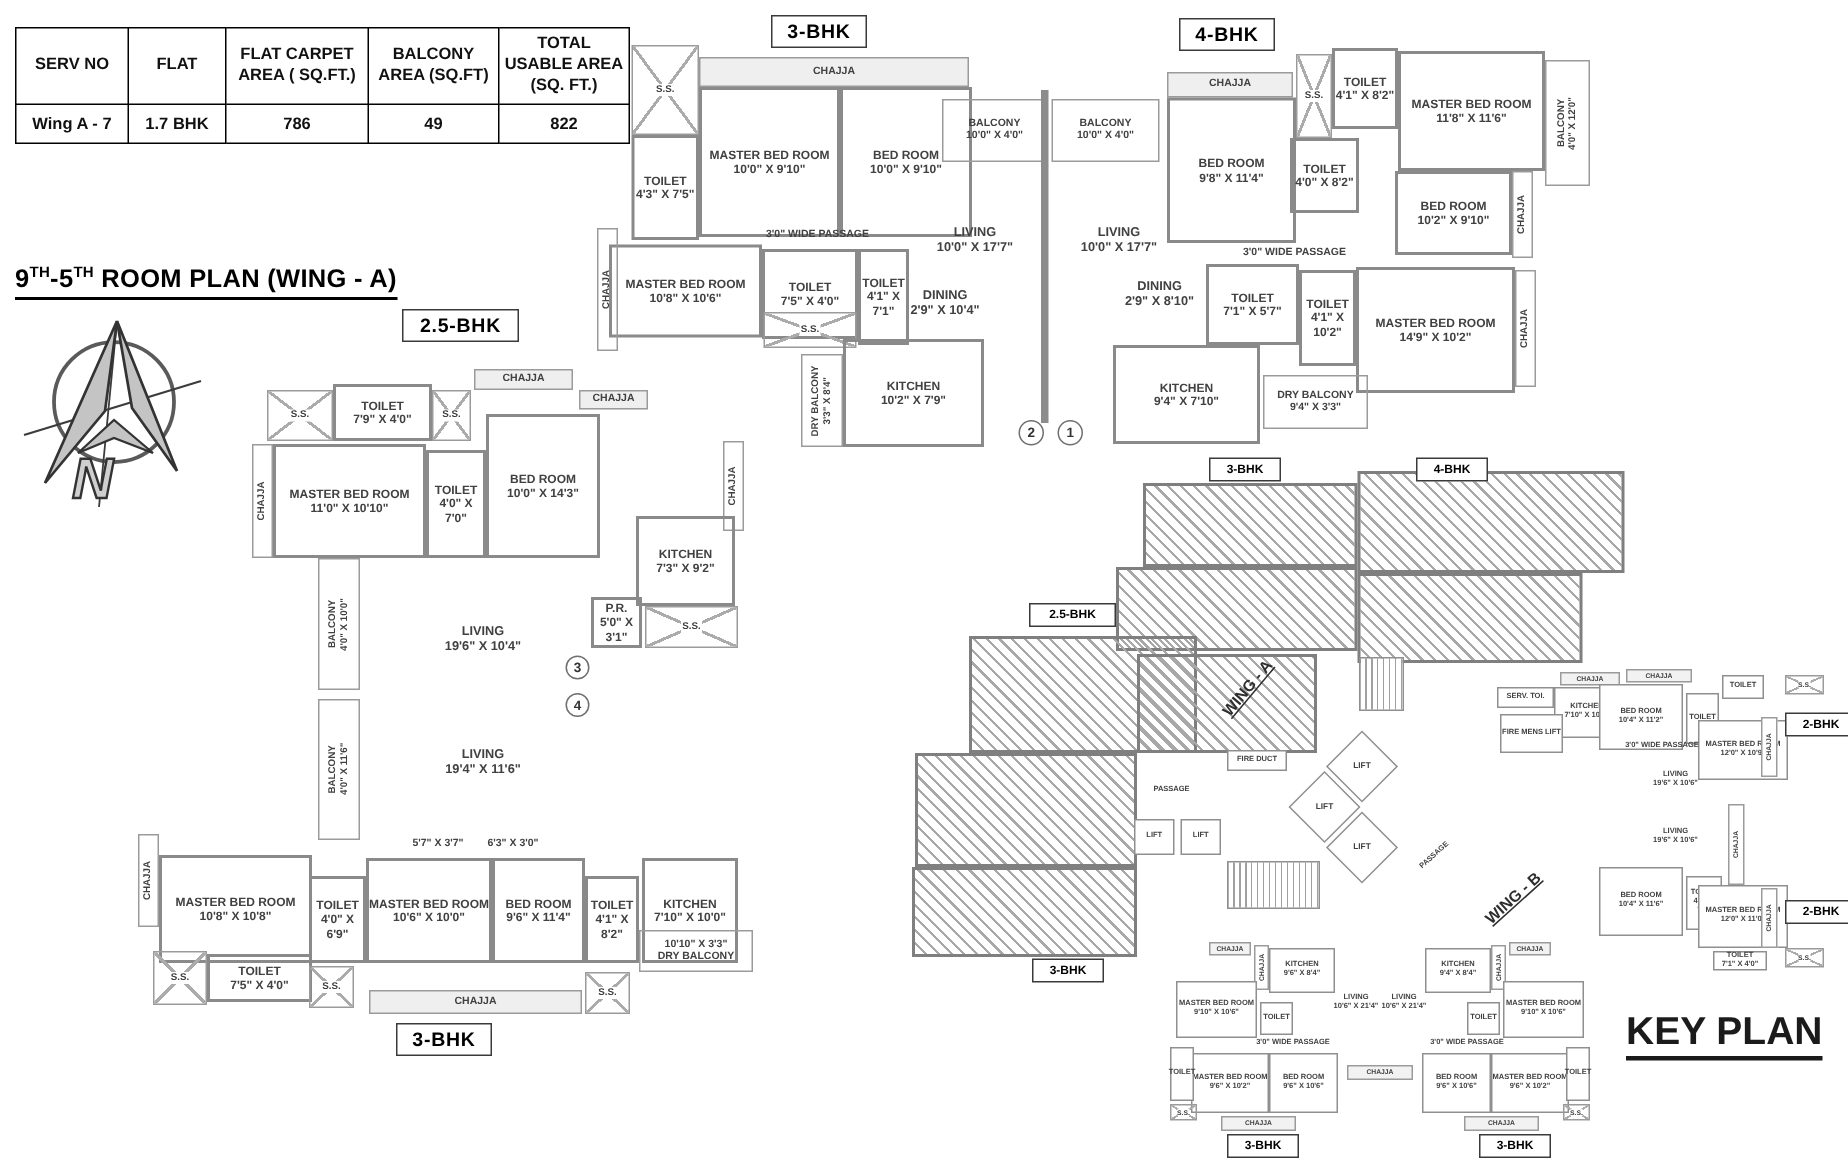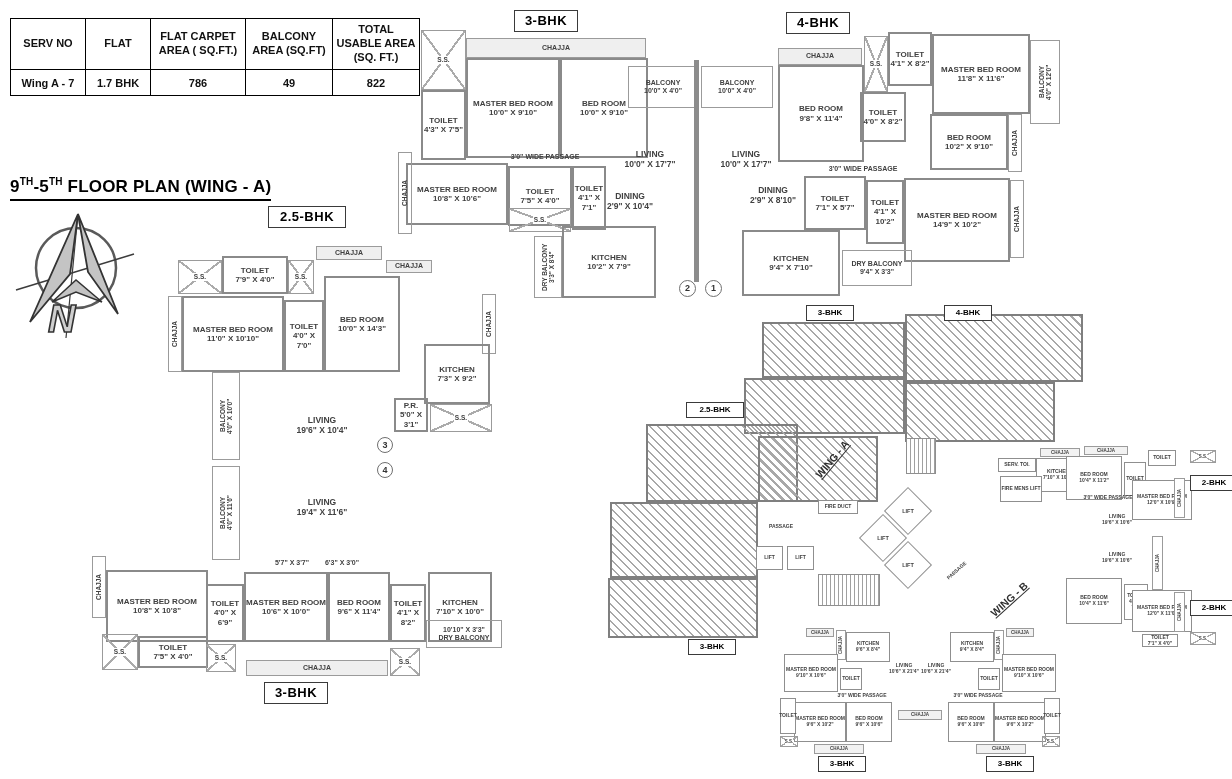--- a/index.html
+++ b/index.html
@@ -73,32 +73,33 @@
       <tr>
         <td>Wing A - 7</td>
         <td>1.7 BHK</td>
         <td>786</td>
         <td>49</td>
         <td>822</td>
       </tr>
     </tbody>
   </table>
 
-  <div class="main-title"><span>9</span><sup>TH</sup><span>-5</span><sup>TH</sup><span> FLOOR PLAN (WING - A)</span></div>
+  <div class="main-title"><span>9</span><sup>TH</sup><span>-5</span><sup>TH</sup><span> ROOM PLAN (WING - A)</span></div>
 
   <svg style="position:absolute;left:14px;top:210px;" width="122" height="130" viewBox="0 0 122 130">
     <circle cx="62" cy="58" r="40" fill="none" stroke="#5a5a5a" stroke-width="2.5"></circle>
     <line x1="2" y1="80" x2="120" y2="44" stroke="#3c3c3c" stroke-width="1.5"></line>
     <line x1="64" y1="4" x2="52" y2="128" stroke="#3c3c3c" stroke-width="1.2"></line>
     <polygon points="16,112 64,4 56,64" fill="#c4c4c4" stroke="#333" stroke-width="1.8"></polygon>
     <polygon points="104,104 64,4 74,62" fill="#c4c4c4" stroke="#333" stroke-width="1.8"></polygon>
     <polygon points="38,92 62,70 88,92 62,82" fill="#c4c4c4" stroke="#333" stroke-width="1.5"></polygon>
     <text x="34" y="122" font-size="38" font-weight="bold" font-style="italic" fill="#cfcfcf" stroke="#333" stroke-width="1.6" font-family="Liberation Sans, sans-serif">N</text>
   </svg>
 
+  <div class="key-title">KEY PLAN</div>
 
   <div style="position:absolute;left:0;top:0;width:100%;height:100%;">
       <div class="pi unitlabel" style="left: 514px; top: 10px; width: 64px; height: 22px;">
         <div class="lbl">
           <span>3-BHK</span>
         </div>
       </div>
       <div class="pi strip" style="left: 466px; top: 38px; width: 180px; height: 20px;">
         <div class="lbl">
           <span>CHAJJA</span>

